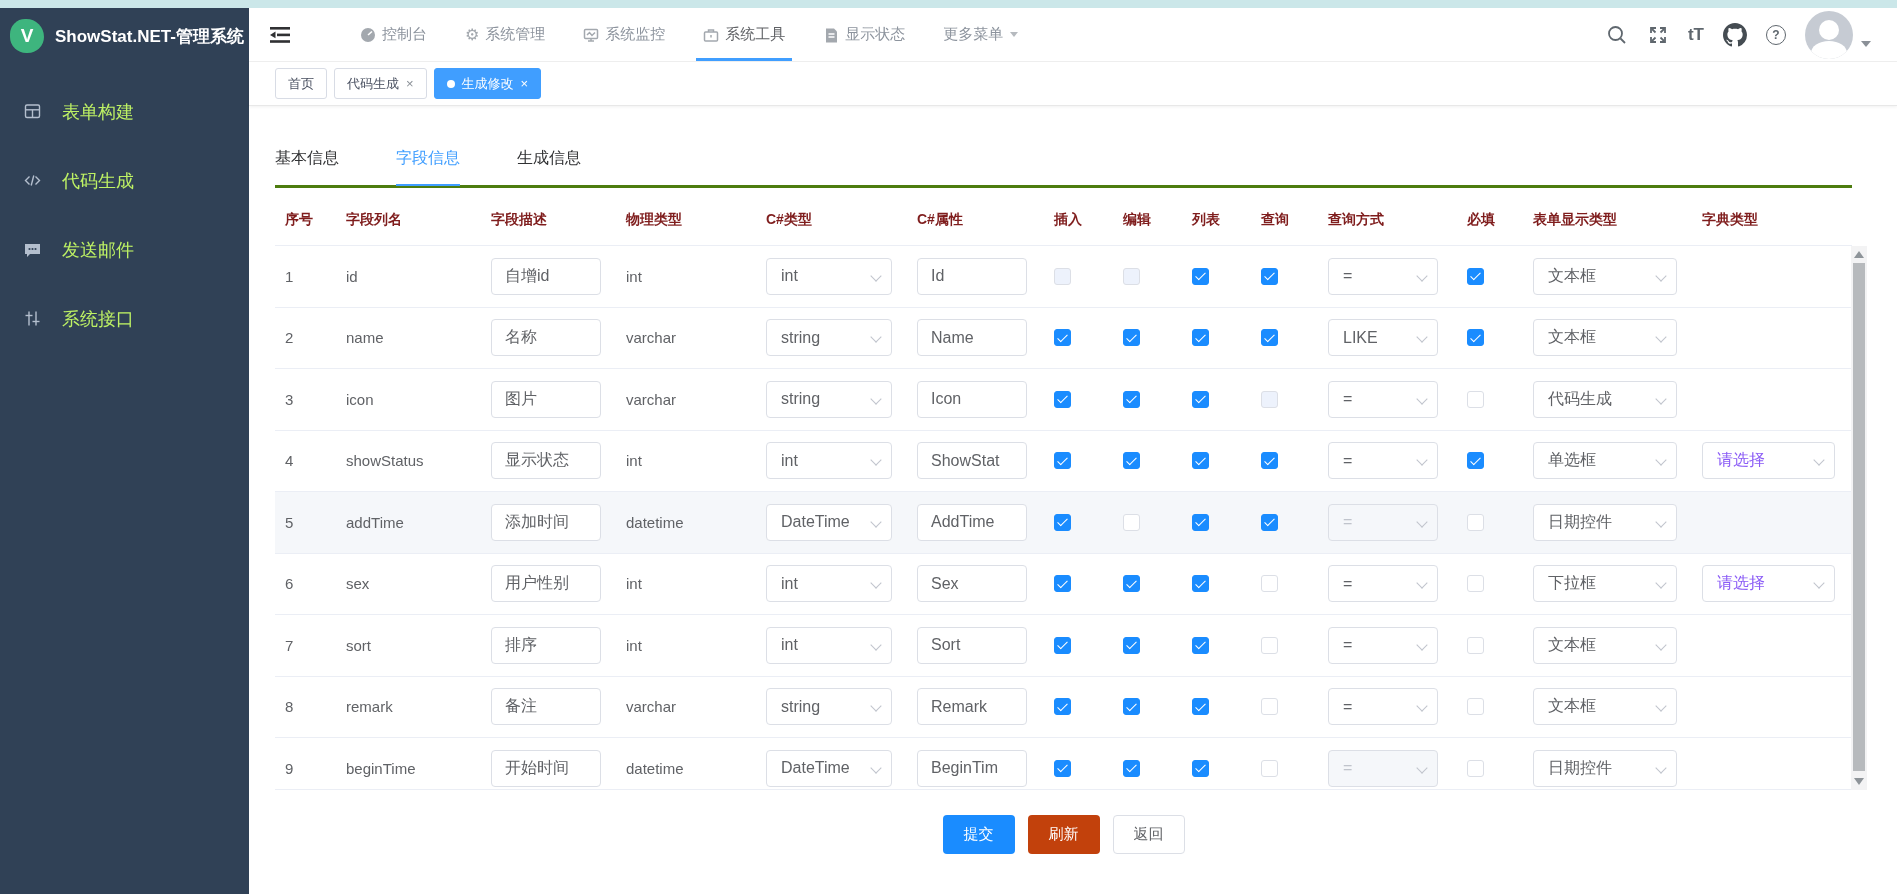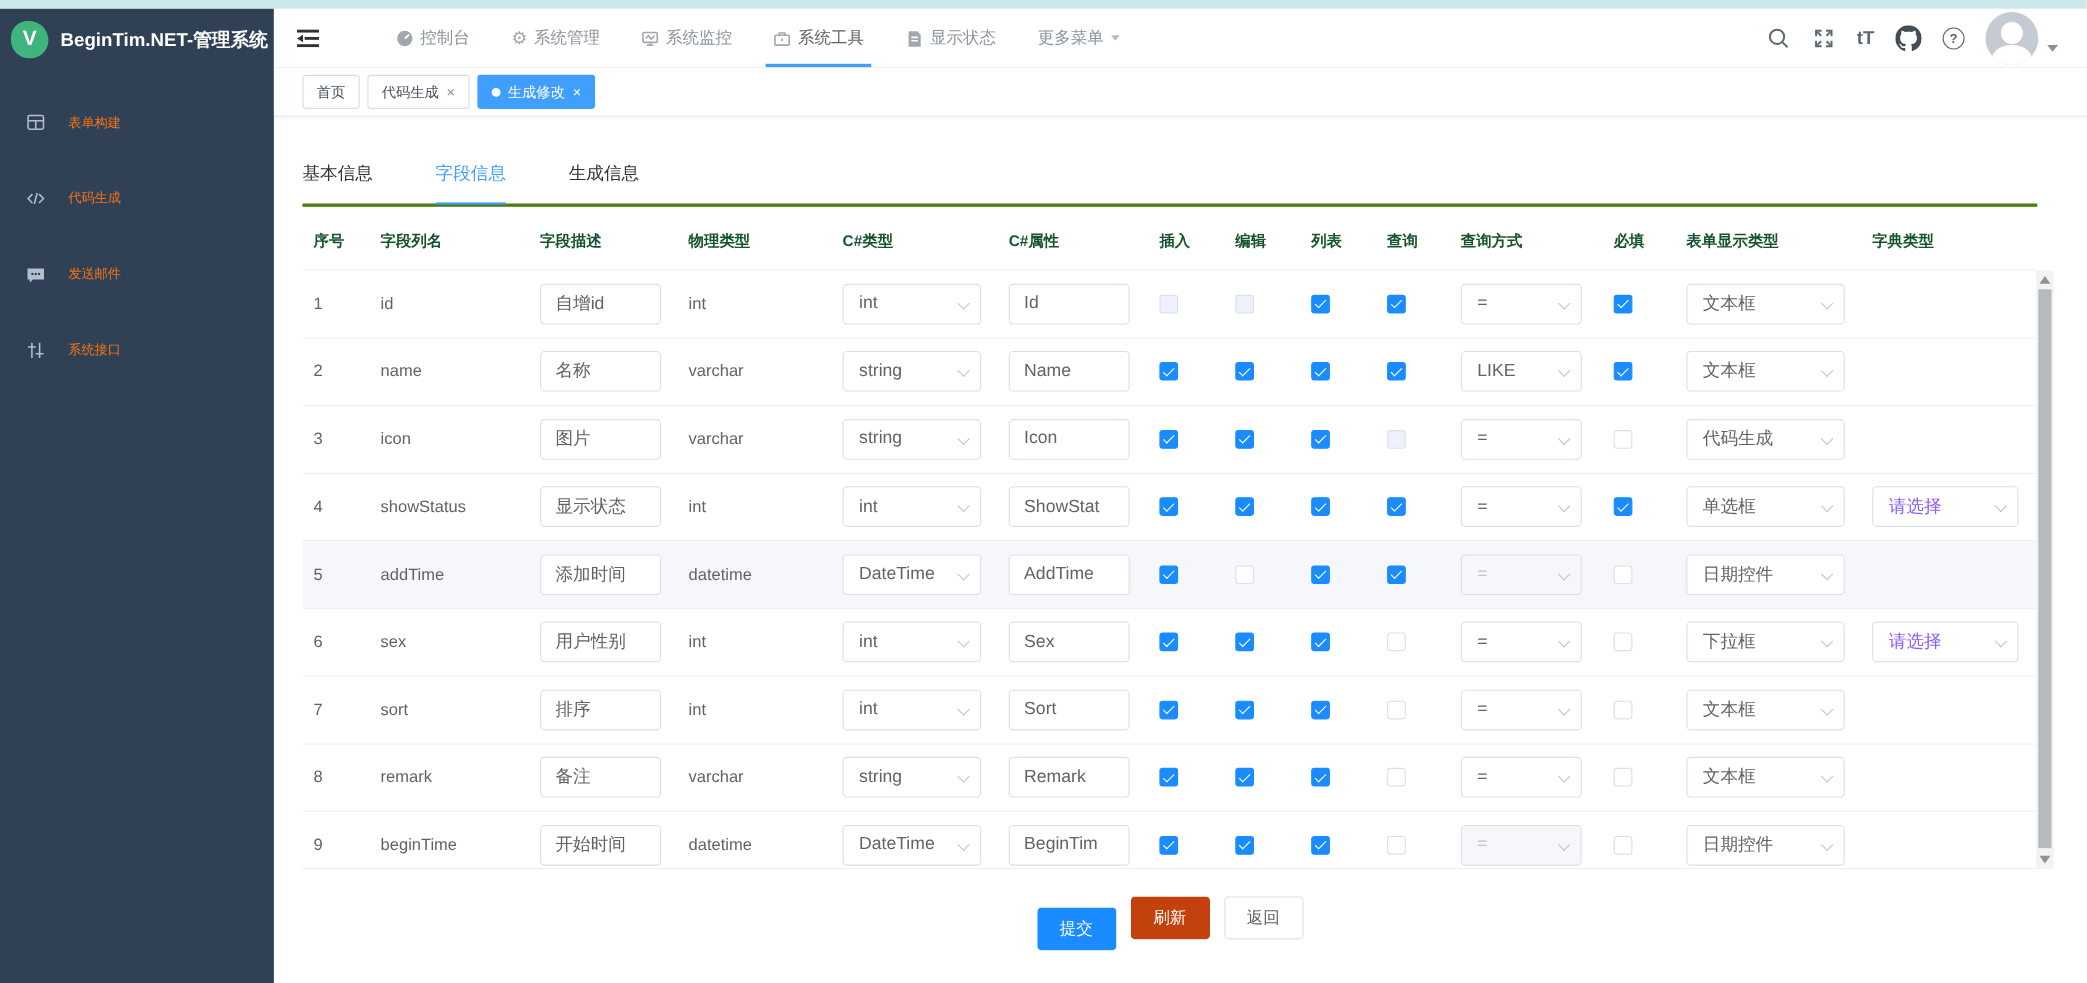--- a/index.html
+++ b/index.html
@@ -11,21 +11,21 @@
 
   
   .sidebar { position:absolute; left:0; top:8px; width:249px; height:886px; background:#304156; }
   .logo-row { height:56px; display:flex; align-items:center; padding-left:10px; }
   .logo-badge { width:34px; height:34px; border-radius:46% 54% 50% 50%; background:#3eb57e;
     display:flex; align-items:center; justify-content:center; color:#fff; font-weight:bold; font-size:19px; }
   .logo-title { color:#fff; font-size:17px; font-weight:bold; margin-left:11px; letter-spacing:0; white-space:nowrap; }
   .menu { list-style:none; padding-top:13px; }
   .menu li { height:69px; display:flex; align-items:center; padding-left:23px; cursor:pointer; }
   .menu li .micon { width:19px; height:19px; margin-right:20px; flex:none; display:flex; align-items:center; justify-content:center; }
-  .menu li .mlabel { color:#f97316; font-size:12px; }
+  .menu li .mlabel { color:#bef264; font-size:18px; }
   .micon svg { stroke:#b4bfce; fill:none; stroke-width:1.4; }
   .micon svg .fill { fill:#b4bfce; stroke:none; }
 
   
   .navbar { position:absolute; left:249px; top:8px; width:1648px; height:54px; background:#fff;
     border-bottom:1px solid #f0f0f0; display:flex; align-items:center; }
   .hamburger { margin-left:18px; width:26px; height:26px; display:flex; align-items:center; justify-content:center; cursor:pointer; }
   .navmenu { display:flex; align-items:stretch; height:100%; margin-left:48px; }
   .nav-item { position:relative; display:flex; align-items:center; padding:0 19px; cursor:pointer;
     color:#8c939d; font-size:15px; }
@@ -61,21 +61,21 @@
   
   .content { position:absolute; left:275px; top:106px; width:1577px; }
   .tabs { display:flex; height:46px; align-items:flex-end; border-bottom:3px solid #4d7c0f; margin-top:36px; }
   .tab { position:relative; font-size:16px; color:#303133; padding-bottom:16px; margin-right:57px; cursor:pointer; }
   .tab.active { color:#409eff; }
   .tab.active::after { content:""; position:absolute; left:0; right:0; bottom:-1px; height:2px; background:#409eff; }
 
   
   .grid-row { display:grid; grid-template-columns:61px 145px 135px 140px 151px 137px 69px 69px 69px 67px 139px 66px 169px 1fr; align-items:center; }
   .thead { height:52px; margin-top:6px; border-bottom:1px solid #ebeef5; }
-  .thead .c { font-size:14px; font-weight:bold; color:#14532d; }
+  .thead .c { font-size:14px; font-weight:bold; color:#7f1d1d; }
   .c { padding-left:10px; display:flex; align-items:center; min-width:0; }
   .tbody { height:544px; overflow:hidden; border-bottom:1px solid #ebeef5; }
   .trow { height:61.5px; border-bottom:1px solid #ebeef5; background:#fff; }
   .trow.hl { background:#f5f7fa; }
   .cell-text { font-size:15px; color:#606266; }
 
   .inp { width:110px; height:37px; border:1px solid #dcdfe6; border-radius:4px; padding:0 13px;
     font-size:16px; color:#606266; background:#fff; font-family:inherit; }
   .sel { position:relative; height:37px; border:1px solid #dcdfe6; border-radius:4px; background:#fff;
     display:flex; align-items:center; padding:0 26px 0 14px; cursor:pointer; }
@@ -98,33 +98,33 @@
   .vscroll .arr-up { position:absolute; top:5px; left:3px; width:0; height:0;
     border-left:5px solid transparent; border-right:5px solid transparent; border-bottom:7px solid #8e9499; }
   .vscroll .thumb { position:absolute; left:2px; right:2px; top:17px; height:508px; background:#b7babd; }
   .vscroll .arr-dn { position:absolute; bottom:5px; left:3px; width:0; height:0;
     border-left:5px solid transparent; border-right:5px solid transparent; border-top:7px solid #8e9499; }
 
   
   .footer { display:flex; justify-content:center; gap:13px; margin-top:25px; }
   .btn { height:39px; padding:0 20px; border-radius:4px; font-size:15px; border:1px solid transparent;
     cursor:pointer; font-family:inherit; }
-  .btn.primary { background:#1a8cff; color:#fff;margin-top:10px; }
+  .btn.primary { background:#1a8cff; color:#fff; }
   .btn.success { background:#c2410c; color:#fff; }
   .btn.plain { background:#fff; color:#606266; border-color:#dcdfe6; }
 </style>
 </head>
 <body>
 
 <div class="top-strip"></div>
 
 <aside class="sidebar">
   <div class="logo-row">
     <div class="logo-badge">V</div>
-    <div class="logo-title">BeginTim.NET-管理系统</div>
+    <div class="logo-title">ShowStat.NET-管理系统</div>
   </div>
   <ul class="menu">
     <li>
       <span class="micon">
         <svg width="19" height="19" viewBox="0 0 19 19">
             <rect x="2.5" y="3" width="14" height="12.5" rx="1.5"></rect>
             <line x1="2.5" y1="7.8" x2="16.5" y2="7.8"></line>
             <line x1="9.5" y1="7.8" x2="9.5" y2="15.5"></line>
           </svg>
       </span>

